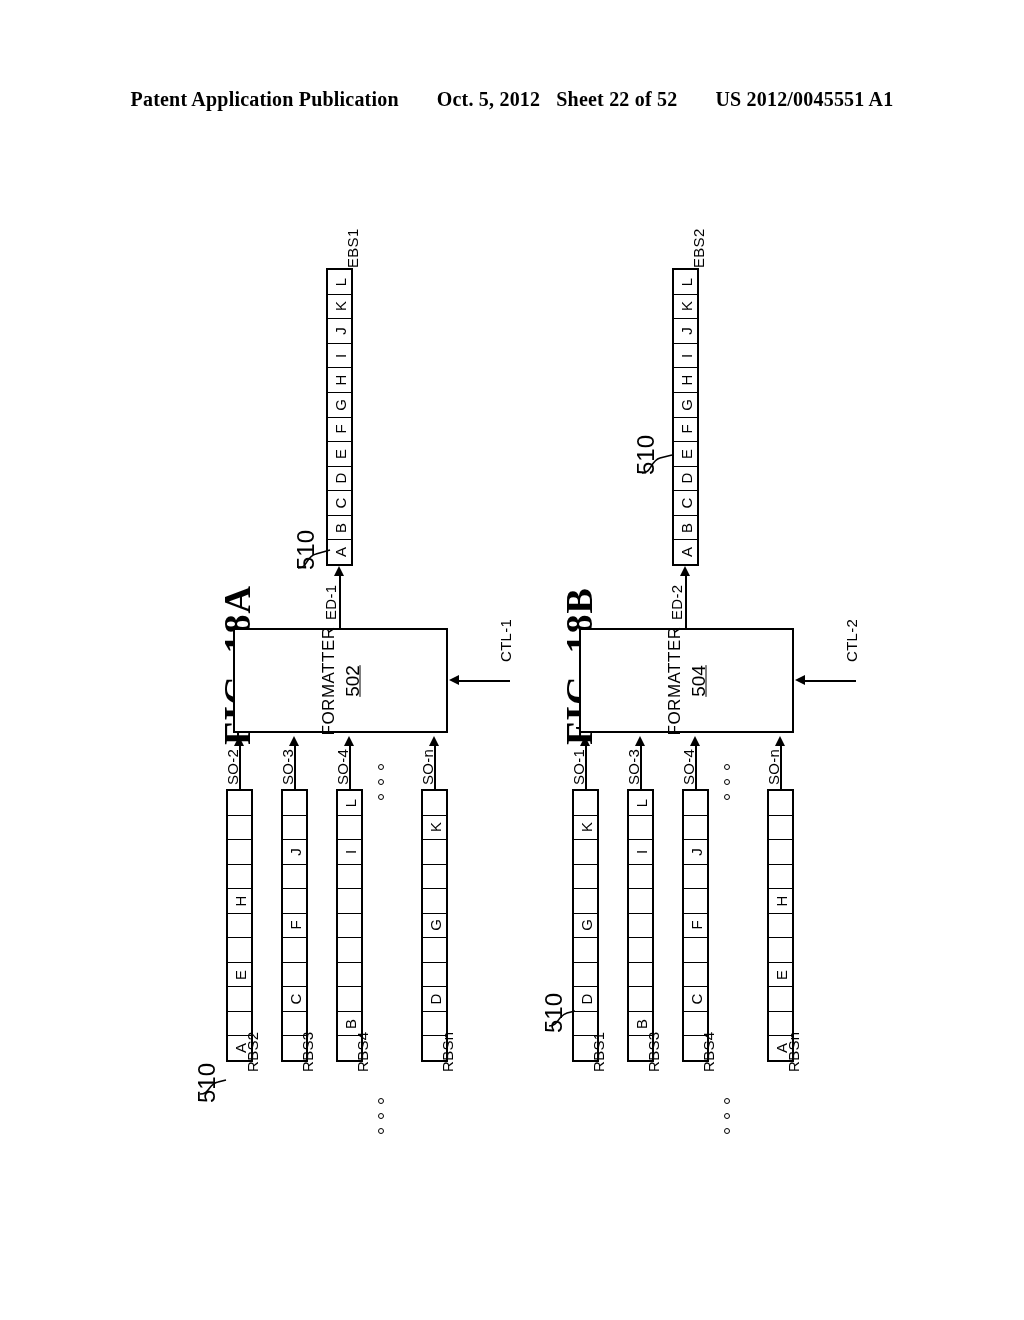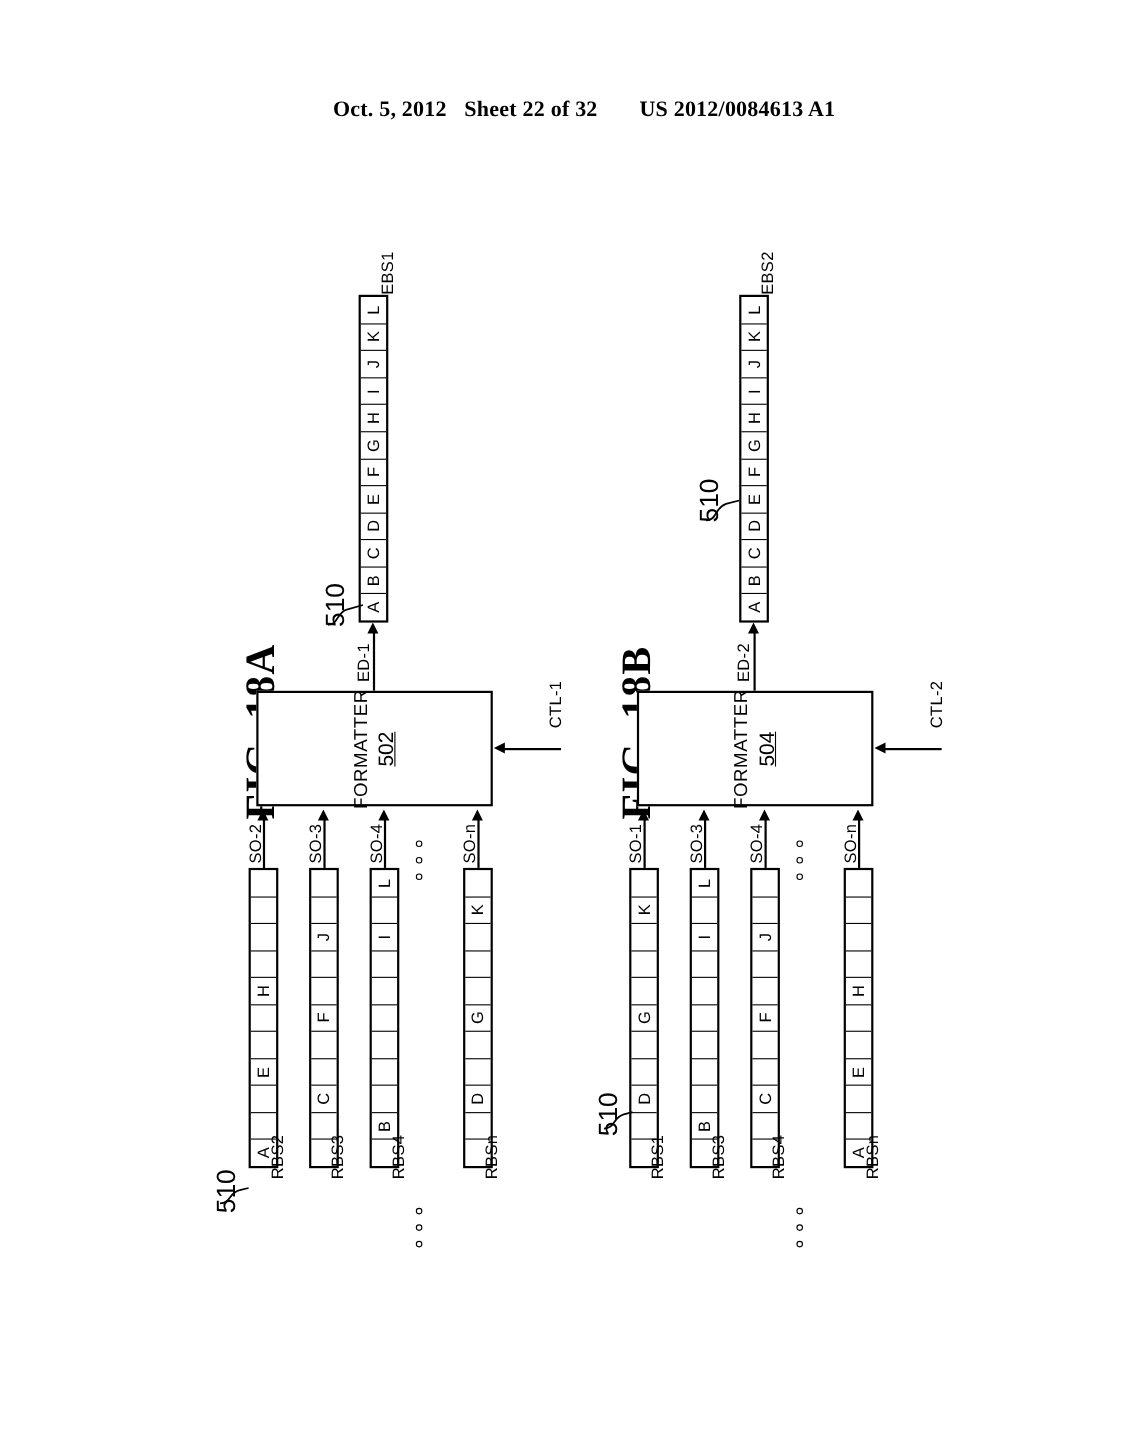--- a/index.html
+++ b/index.html
@@ -170,26 +170,27 @@
     box-sizing: border-box;
   }
 
   
   .leader { position: absolute; }
 </style>
 </head>
 <body>
 
 <div class="page-header">
+  <span class="hdr-seg">Patent Application Publication</span>
   <span class="hdr-gap-lg"></span>
   <span class="hdr-seg">Oct. 5, 2012</span>
   <span class="hdr-gap-sm"></span>
-  <span class="hdr-seg">Sheet 22 of 32</span>
+  <span class="hdr-seg">Sheet 22 of 52</span>
   <span class="hdr-gap-lg"></span>
-  <span class="hdr-seg">US 2012/0084613 A1</span>
+  <span class="hdr-seg">US 2012/0045551 A1</span>
 </div>
 
 <div class="figure" id="fig-18a" style="left:0; top:0; width:1024px; height:1320px;">
 
   <div class="fig-title" style="left:215px; top:745px;">FIG. 18A</div>
 
   <div class="buffer" style="left:326px; top:268px; width:27px; height:298px;">
     <div class="cell">
         <span class="cell-label">A</span>
       </div>

